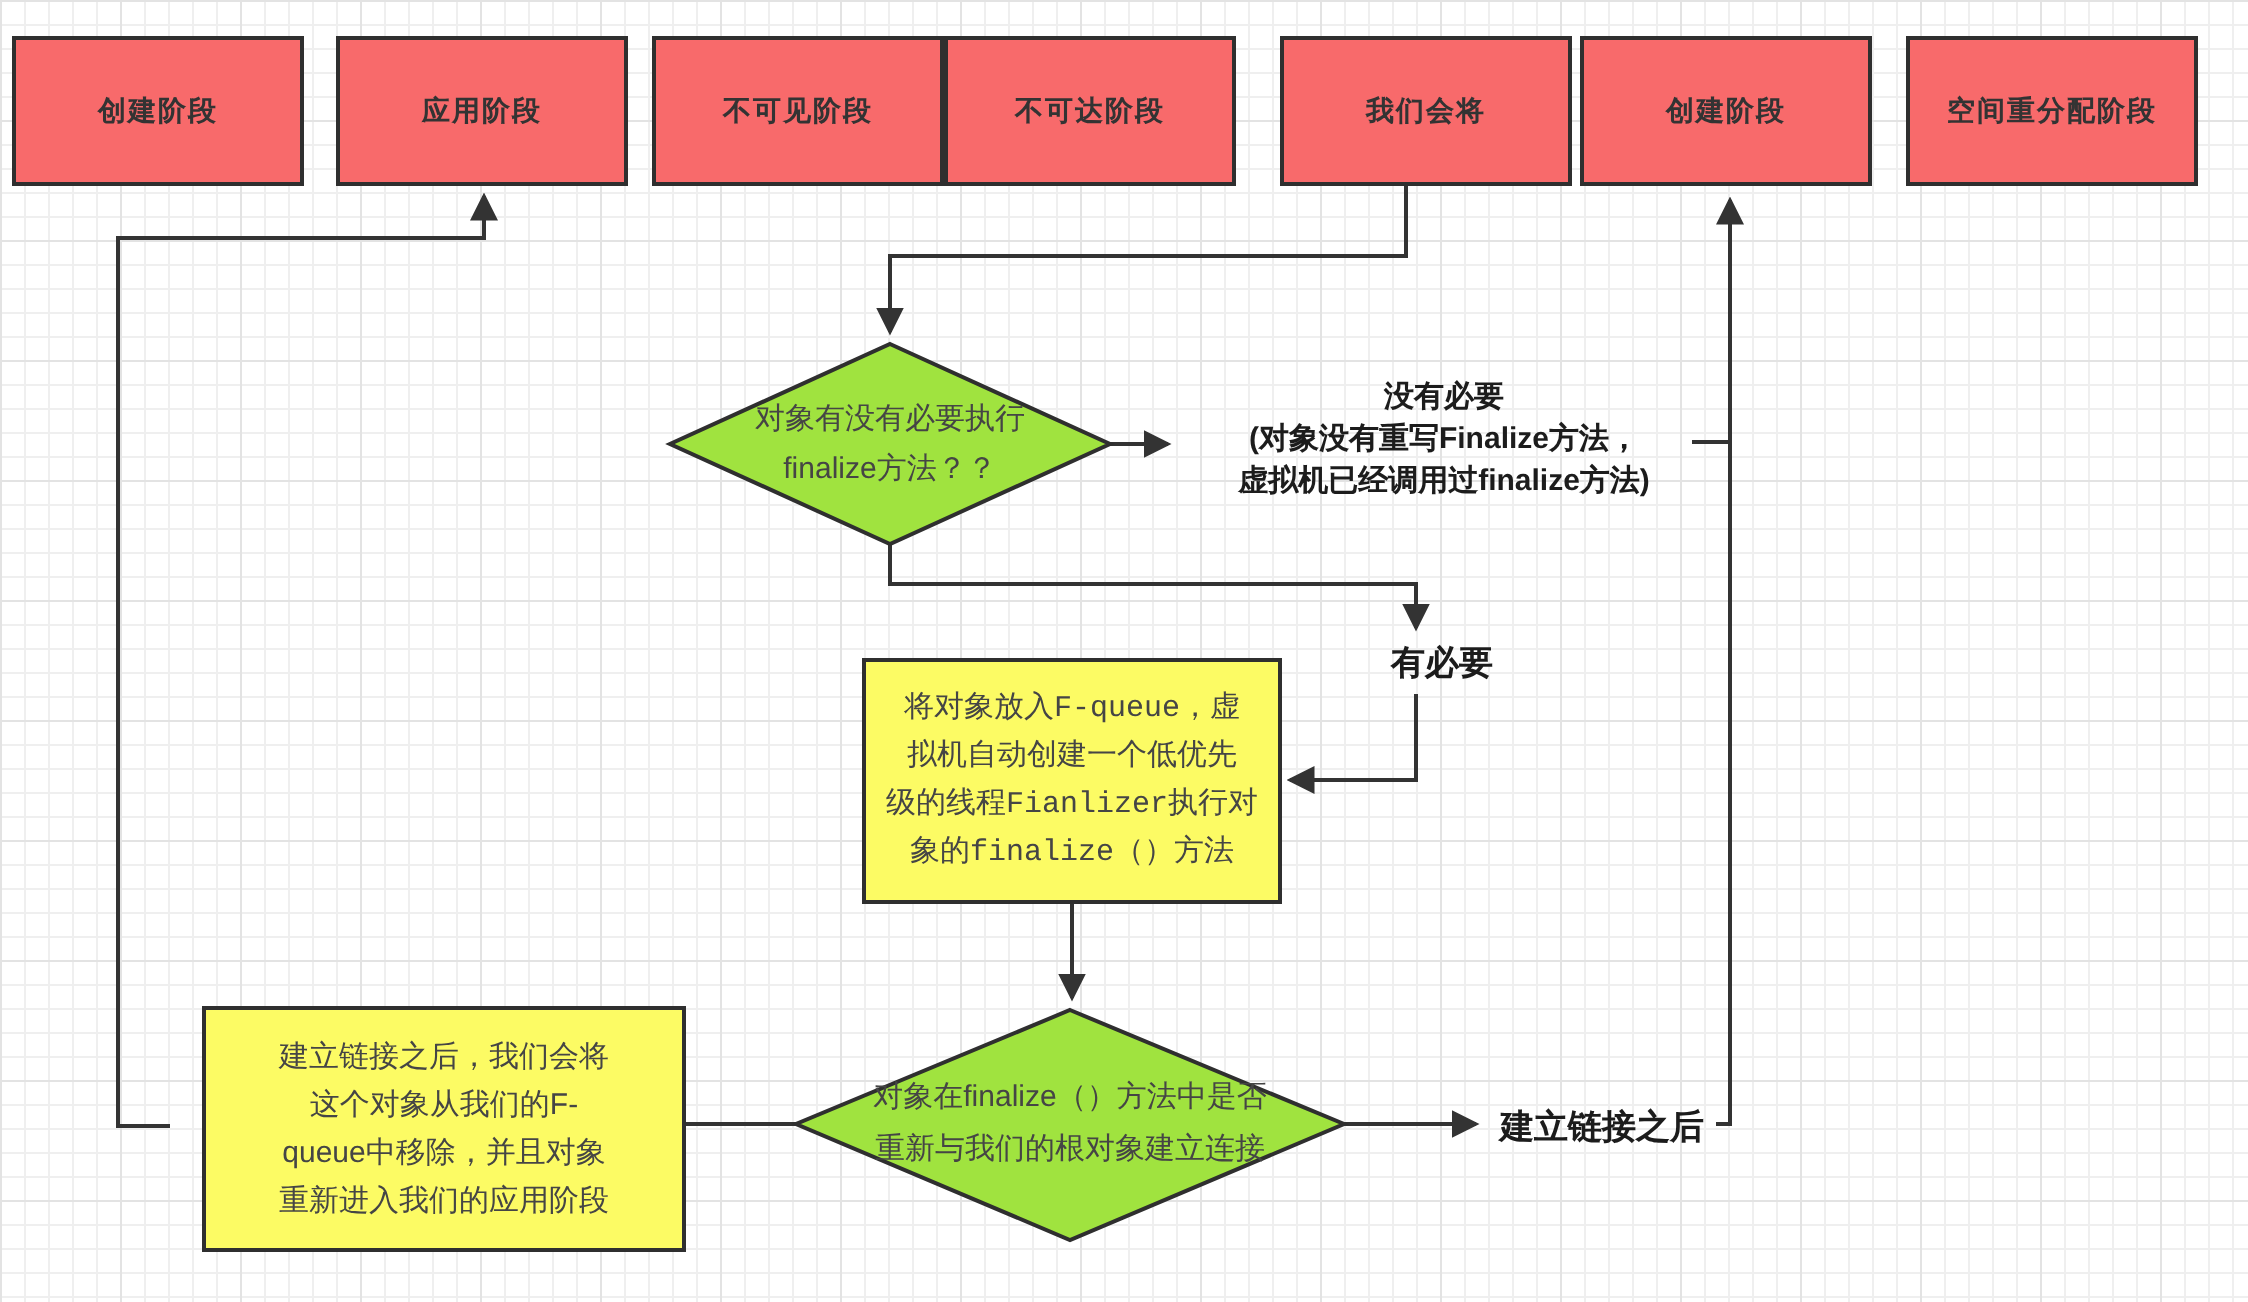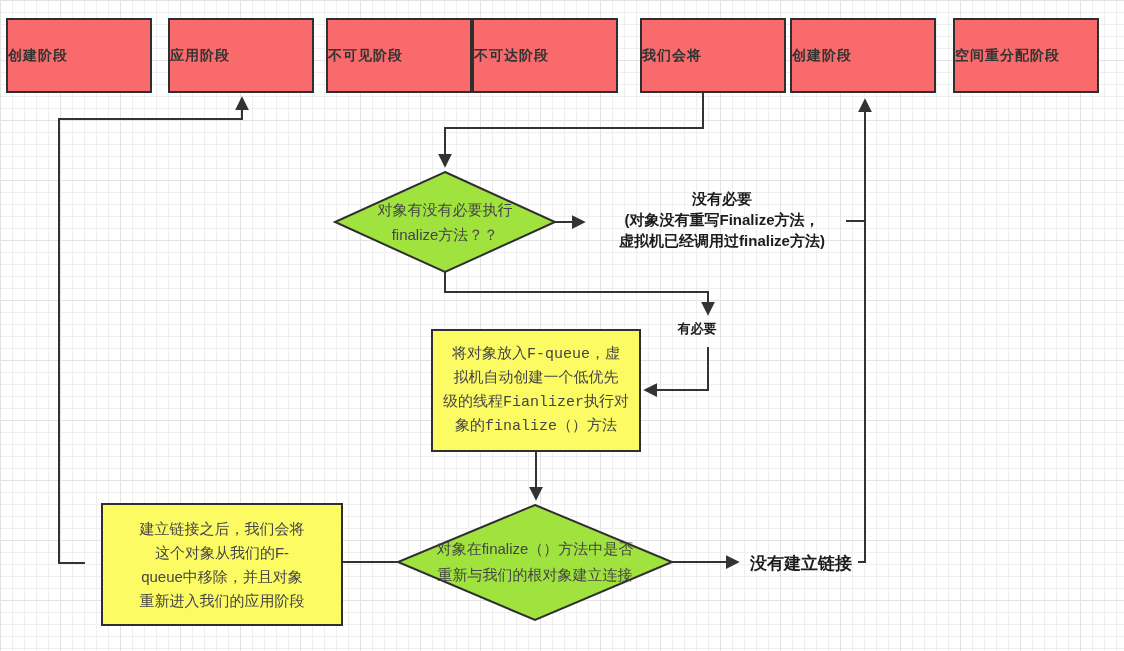--- a/index.html
+++ b/index.html
@@ -13,41 +13,41 @@
       linear-gradient(90deg,#efefef 1px, transparent 1px);
     background-size:60px 60px,60px 60px,12px 12px,12px 12px;
     font-family:"Liberation Sans","DejaVu Sans",sans-serif;
   }
   .overlay{position:absolute;left:0;top:0;}
   .conn{fill:none;stroke:var(--connector,#333);stroke-width:2;}
   .decision-shape{fill:var(--decision-fill,#a0e33f);stroke:var(--shape-border,#2f2f2f);stroke-width:2;}
   .phase{
     position:absolute;top:18px;width:146px;height:75px;box-sizing:border-box;
     background:var(--phase-fill,#f86a6b);border:2px solid var(--shape-border,#2f2f2f);
-    display:flex;align-items:center;justify-content:flex-start;
+    display:flex;align-items:center;justify-content:center;
     font-size:14px;font-weight:bold;color:var(--phase-text,#333);
     letter-spacing:1px;
   }
   .process{
     position:absolute;box-sizing:border-box;
     background:var(--process-fill,#fcfb64);border:2px solid var(--shape-border,#2f2f2f);
     display:flex;align-items:center;justify-content:center;
     text-align:center;font-size:15px;color:var(--shape-text,#454545);
     line-height:24px;white-space:pre-line;
   }
   .decision-label{
     position:absolute;text-align:center;font-size:15px;
     color:var(--shape-text,#454545);line-height:25px;white-space:pre-line;
   }
   .branch-label{
     position:absolute;font-weight:bold;color:var(--label-text,#1c1c1c);
     text-align:center;white-space:pre-line;
   }
   #label-no-need{left:592px;top:188px;width:260px;font-size:15px;line-height:21px;}
-  #label-need{left:660px;top:320px;width:74px;font-size:13px;text-align:center;}
+  #label-need{left:684px;top:320px;width:74px;font-size:17px;text-align:center;}
   #label-no-link{left:742px;top:552px;width:118px;font-size:17px;}
   #process-enqueue{left:431px;top:329px;width:210px;height:123px;font-family:Liberation Mono, monospace;}
   #process-remove{left:101px;top:503px;width:242px;height:123px;}
   #decision1-label{left:325px;top:197px;width:240px;}
   #decision2-label{left:385px;top:536px;width:300px;line-height:26px;}
 </style>
 </head>
 <body>
 
 <div class="canvas">
@@ -111,15 +111,15 @@
     <span>建立链接之后，我们会将
 这个对象从我们的F-
 queue中移除，并且对象
 重新进入我们的应用阶段</span>
   </div>
 
   <div class="branch-label" id="label-no-need">没有必要
 (对象没有重写Finalize方法，
 虚拟机已经调用过finalize方法)</div>
   <div class="branch-label" id="label-need">有必要</div>
-  <div class="branch-label" id="label-no-link">没有建立链接</div>
+  <div class="branch-label" id="label-no-link">建立链接之后</div>
 
 </div>
 
 </body></html>

